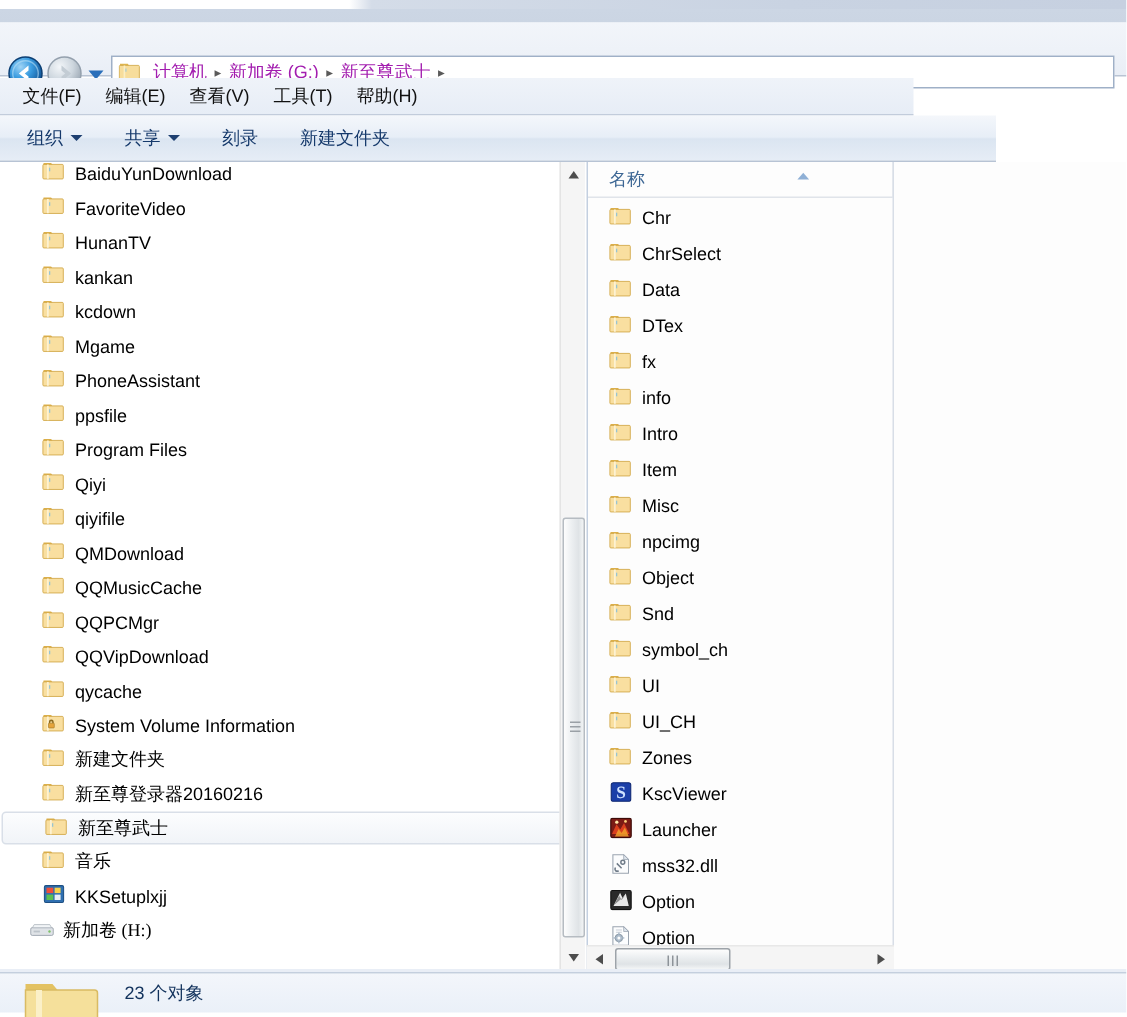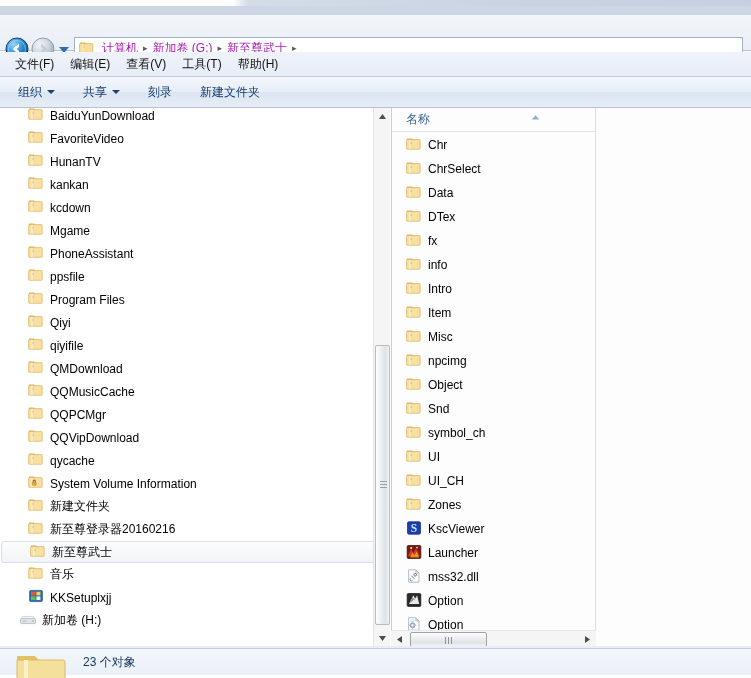--- a/index.html
+++ b/index.html
@@ -41,30 +41,30 @@
     background: #ffffff; border: 1px solid #9fb0c7;
     display: flex; align-items: center; padding-left: 4px;
     font-size: 12px; color: #1f1f1f;
   }
   .bc-folder { width: 16px; height: 14px; margin-right: 4px; }
   .bc-seg { padding: 0 3px; color: #a21caf; white-space: nowrap; cursor: pointer; }
   .bc-sep { color: #5a5a5a; font-size: 9px; padding: 0 2px; cursor: pointer; }
 
   
   .menubar {
-    position: absolute; left: 0; top: 52px; width: 751px; height: 25px;
+    position: absolute; left: 0; top: 52px; width: 609px; height: 25px;
     background: linear-gradient(to bottom,#eff3f9,#e7edf6);
     border-bottom: 1px solid #c2ccdb;
     display: flex; align-items: center; padding-left: 7px;
   }
   .menubar .mi { padding: 2px 8px; color: #111; cursor: pointer; font-size: 12px; }
 
   
   .toolbar {
-    position: absolute; left: 0; top: 77px; width: 751px; height: 31px;
+    position: absolute; left: 0; top: 77px; width: 664px; height: 31px;
     background: linear-gradient(to bottom,#f4f7fb 0%,#e7eef7 48%,#dbe5f1 52%,#e6edf6 100%);
     border-bottom: 1px solid #b7c3d4;
     display: flex; align-items: center; padding-left: 9px;
   }
   .tb {
     display: flex; align-items: center; gap: 5px;
     padding: 3px 8px; margin-right: 10px; color: #15396b; font-size: 12px;
     border: 1px solid transparent; border-radius: 3px; cursor: pointer;
   }
   .caret { width:0;height:0;border-left:4px solid transparent;border-right:4px solid transparent;border-top:4px solid #1d3f70; }
@@ -72,21 +72,21 @@
   
   .tree-panel {
     position: absolute; left: 0; top: 108px; width: 390px; height: 539px;
     background: #ffffff; overflow: hidden;
   }
   .tree-list { position:absolute; left:0; top:0; width:442px; }
   .trow {
     height: 23px; display: flex; align-items: center; padding-left: 28px;
     font-size: 12px; color: #000; cursor: pointer; white-space: nowrap;
   }
-  .trow.indent1 { padding-left: 20px; }
+  .trow.indent1 { padding-left: 20px; font-family: Liberation Serif, serif; }
   .trow .lbl { margin-left: 6px; }
   .trow.selected {
     background: linear-gradient(to bottom,#fcfdfe,#f1f4f8);
     border: 1px solid #d9dfe8; border-radius: 3px;
     margin-left: 1px; margin-right: 1px; height: 22px;
   }
 
   .list-panel {
     position: absolute; left: 391px; top: 108px; width: 360px; height: 539px;
     background: #fdfdfd; border-left: 1px solid #c3cfe0; overflow: hidden;

